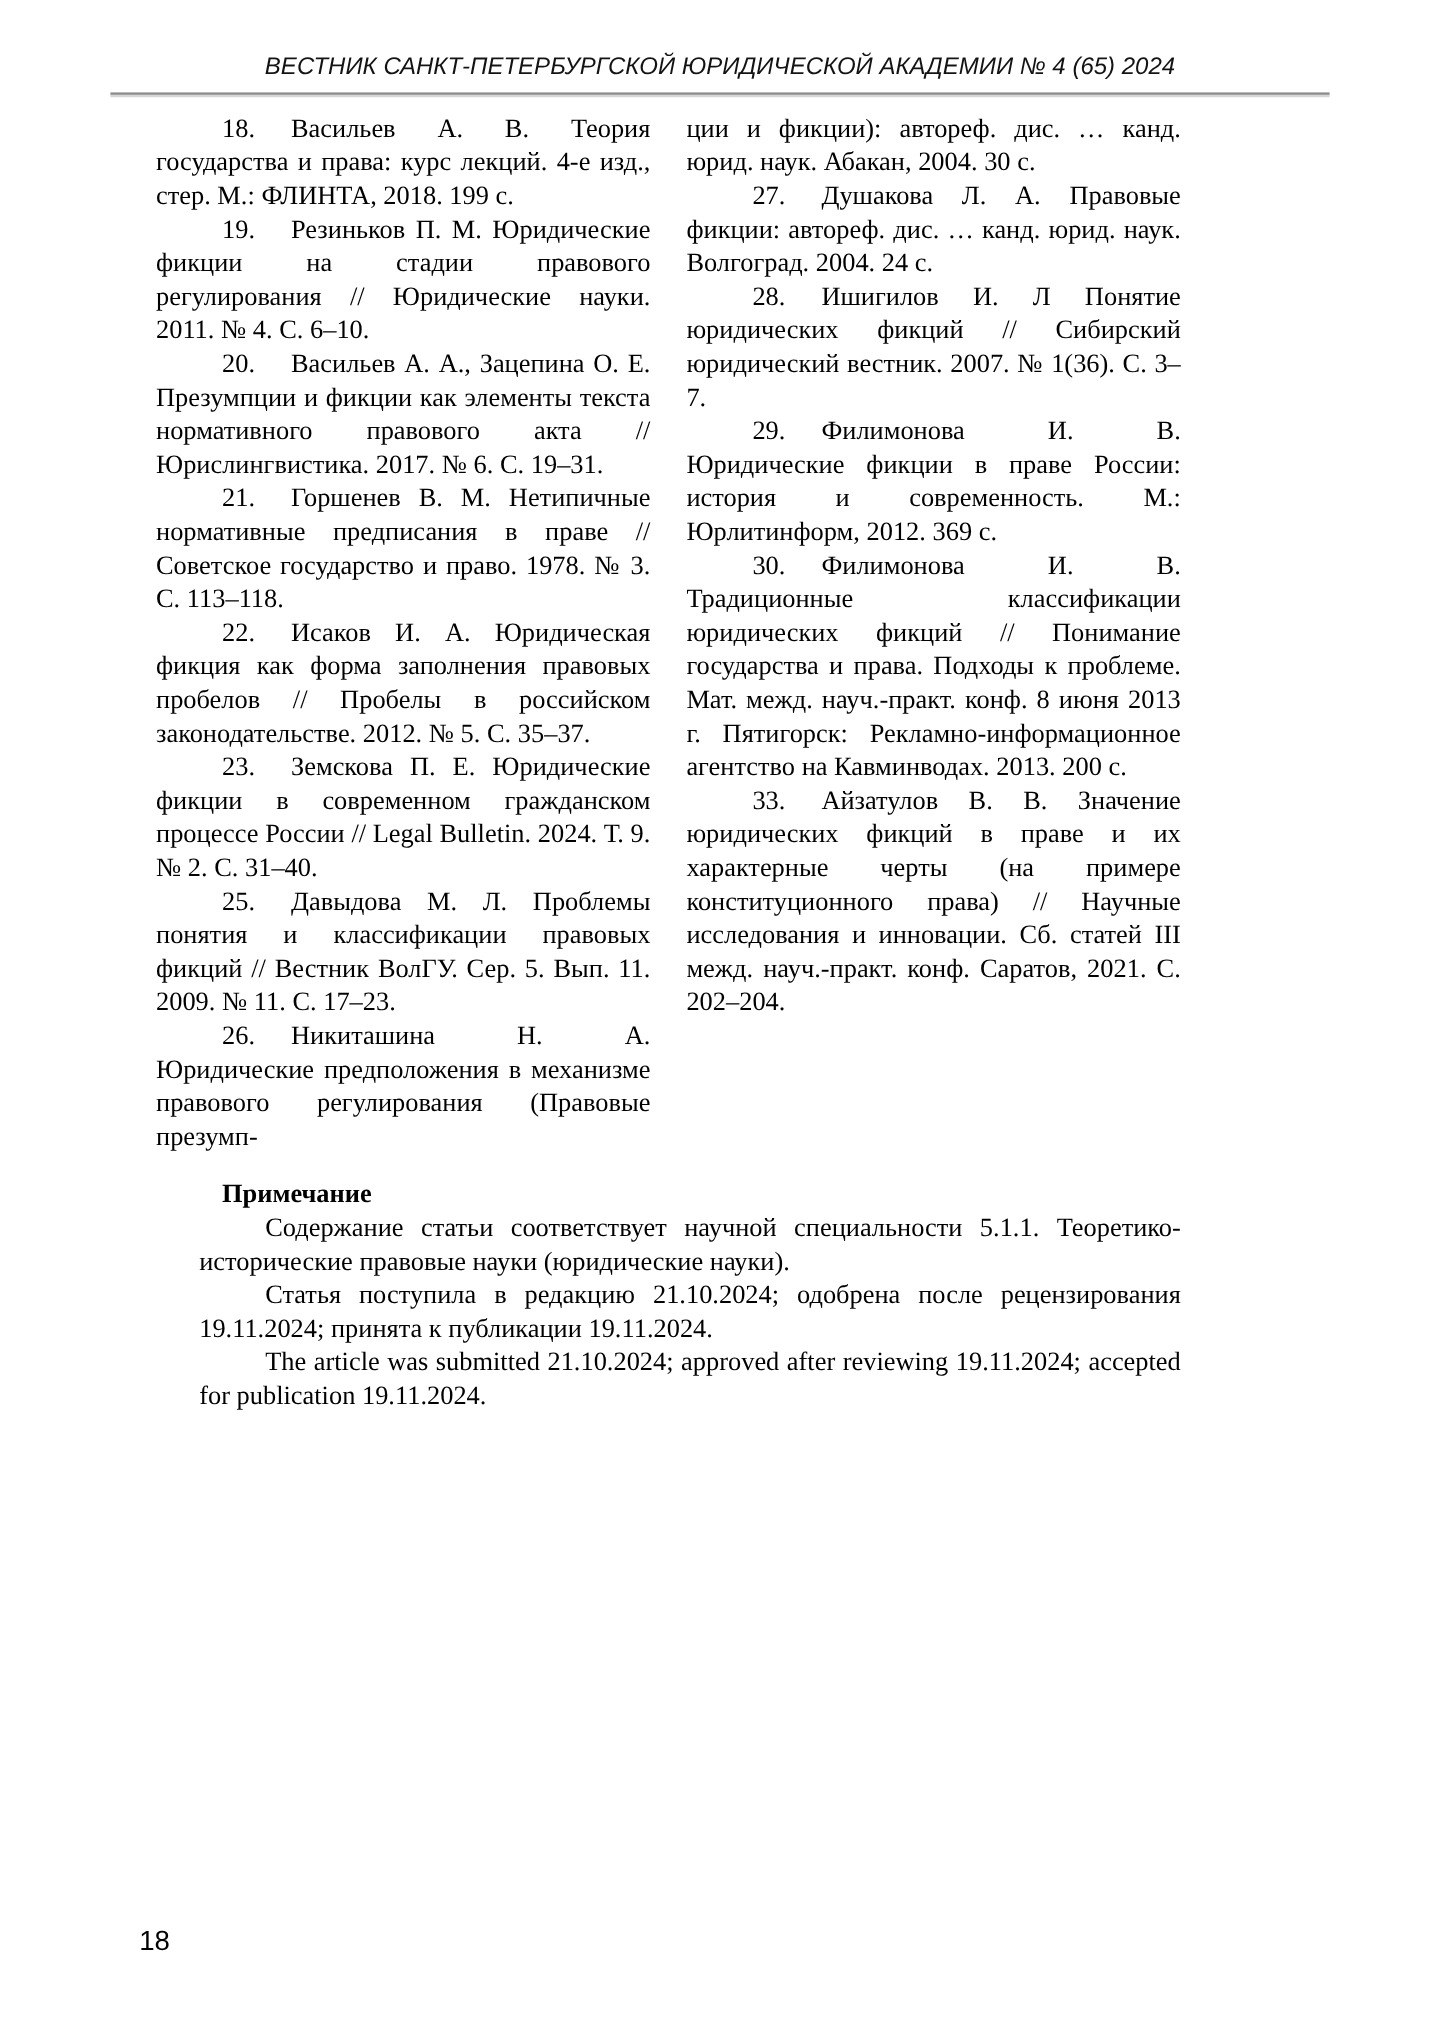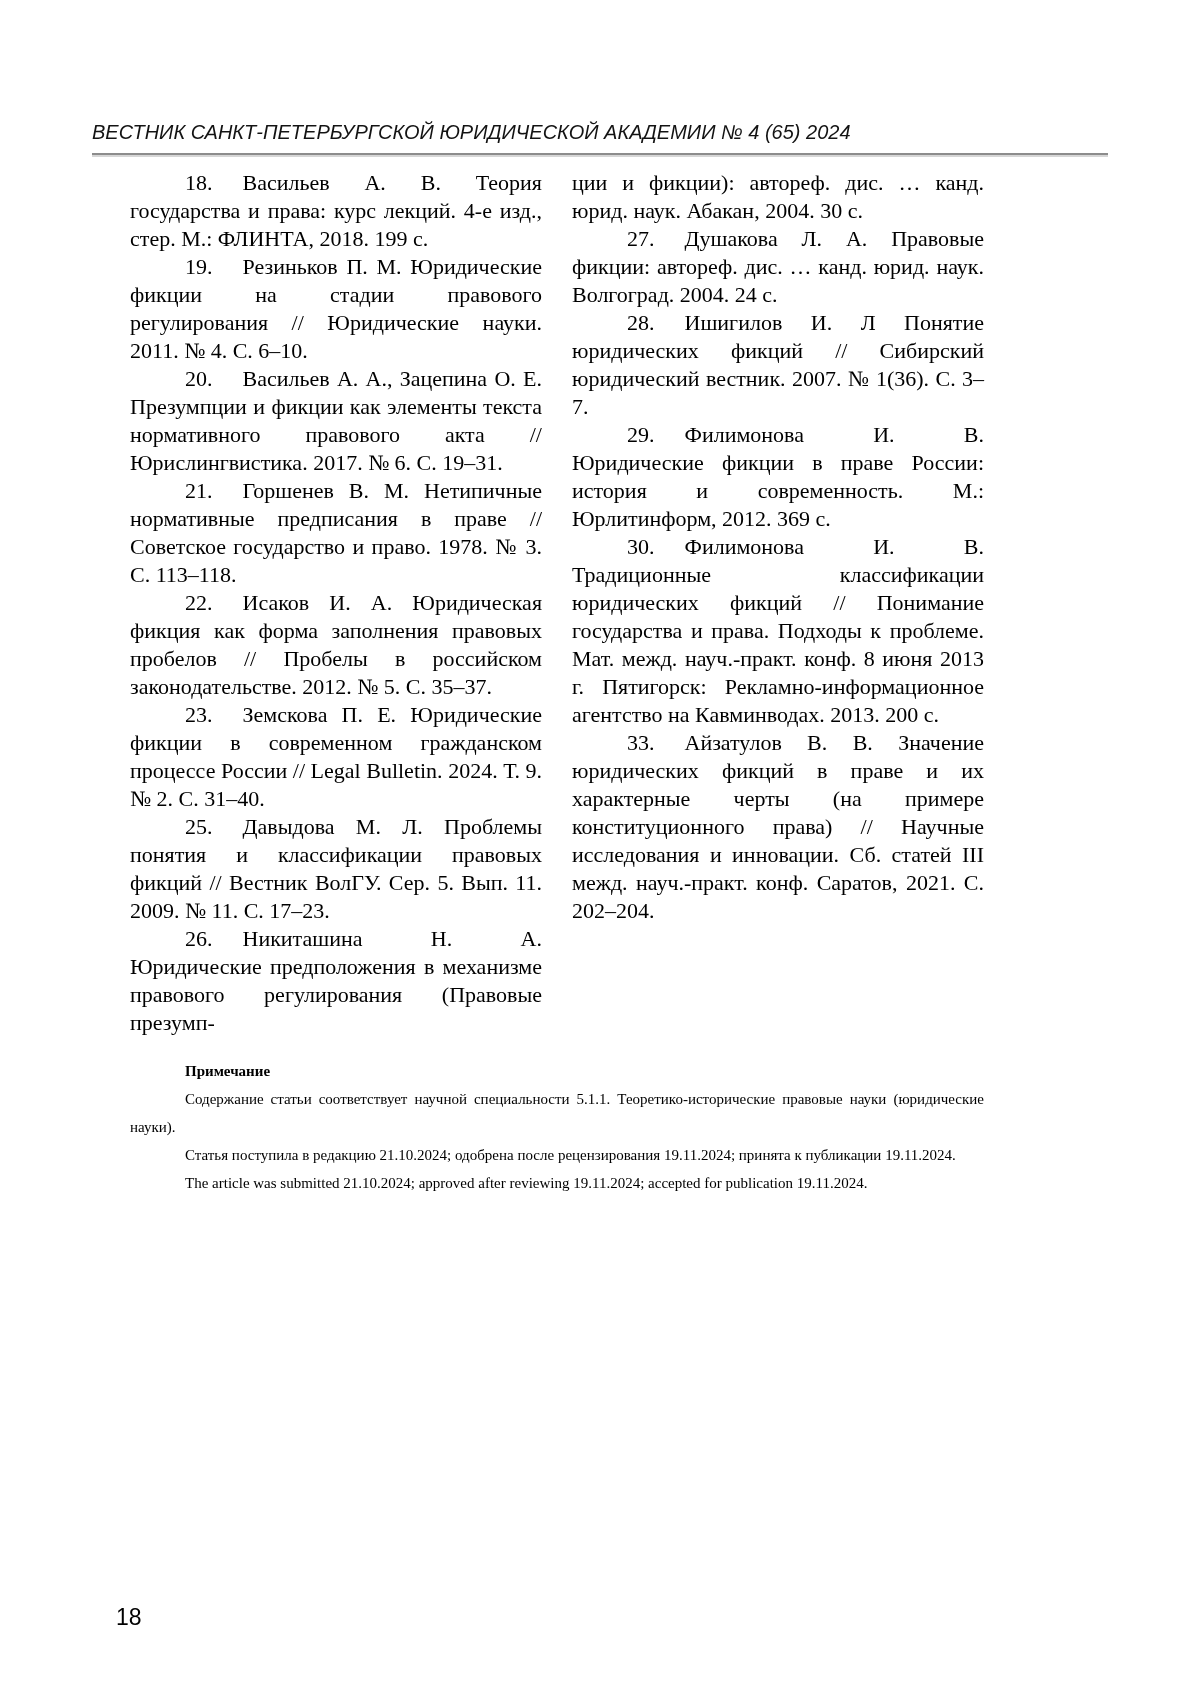--- a/index.html
+++ b/index.html
@@ -6,22 +6,23 @@
   html, body { background: #ffffff; }
   body {
     width: 1200px;
     height: 1697px;
     position: relative;
     overflow: hidden;
     color: #000;
     font-family: "Liberation Serif", "DejaVu Serif", serif;
   }
   .page-header {
-    padding-top: 120px;
+    padding-top: 44px;
     margin: 0 92px;
+    text-align: center;
   }
   .journal-title {
     font-family: "Liberation Sans", "DejaVu Sans", sans-serif;
     font-style: italic;
     font-size: 20px;
     line-height: 24px;
     color: #131313;
     white-space: nowrap;
   }
   .header-rule {
@@ -41,30 +42,31 @@
     line-height: 28px;
     text-align: justify;
     text-indent: 55px;
   }
   .ref-num { margin-right: 30px; }
   .ref-num:empty { margin-right: 0; }
   
   .col-right .ref:first-child { text-indent: 0; }
   .notes {
     margin: 20px 216px 0 130px;
-    font-size: 15px;
+    font-size: 22px;
     line-height: 28px;
   }
   .notes-heading {
     font-weight: bold;
     text-indent: 55px;
   }
   .note-para {
     text-align: justify;
     text-indent: 55px;
+    margin-left: 36px;
   }
   .page-number {
     position: absolute;
     left: 116px;
     top: 1604px;
     font-family: "Liberation Sans", "DejaVu Sans", sans-serif;
     font-size: 23px;
     line-height: 26px;
   }
 </style>

